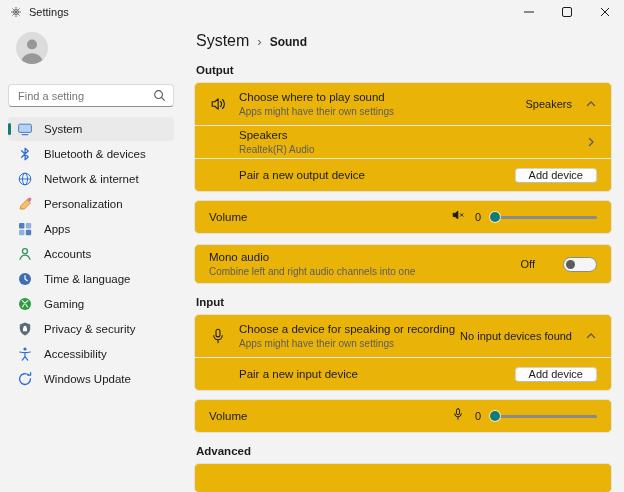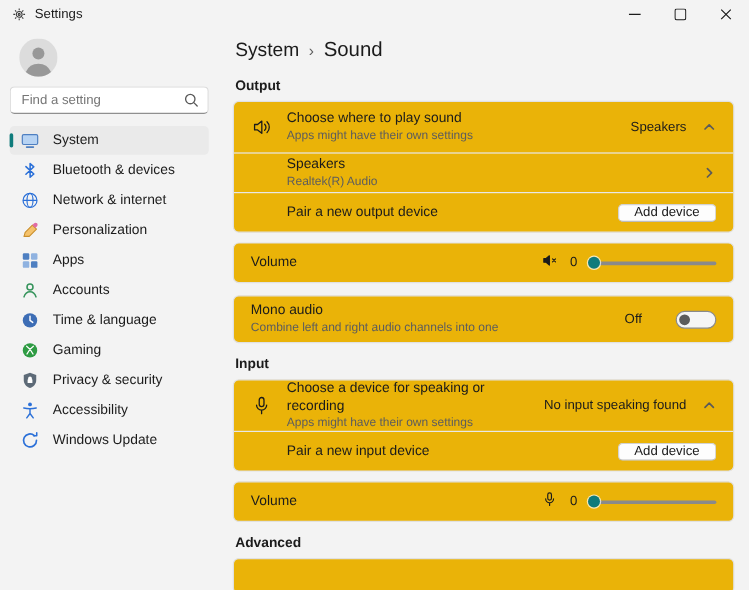--- a/index.html
+++ b/index.html
@@ -13,40 +13,40 @@
   .titlebar { height:24px; display:flex; align-items:center; padding-left:10px; position:relative; }
   .gear-ic { display:flex; }
   .app-title { font-size:11px; margin-left:7px; }
   .win-controls { position:absolute; right:0; top:0; height:24px; display:flex; }
   .win-btn { width:38px; height:24px; display:flex; align-items:center; justify-content:center; background:transparent; border:0; }
   
   .layout { display:flex; height:468px; }
   
   .sidebar { width:182px; flex:none; padding:8px 8px 0; }
   .avatar { width:32px; height:32px; margin:0 0 0 8px; }
-  .searchbox { margin-top:8px; position:relative; }
+  .searchbox { margin-top:20px; position:relative; }
   .searchbox input {
     width:100%; height:23px; border:1px solid #d8d8d8; border-bottom-color:#8f8f8f;
     border-radius:4px; background:#ffffff; font:11px "Liberation Sans",sans-serif;
     padding:0 26px 0 9px; color:#1b1b1b; outline:none;
   }
   .searchbox input::placeholder { color:#767676; }
   .search-ic { position:absolute; right:8px; top:5px; display:flex; }
   .nav { margin-top:10px; }
   .nav-item { display:flex; align-items:center; height:24px; border-radius:4px; padding-left:9px; position:relative; margin-bottom:1px; }
   .nav-item.selected { background:#eaeaea; }
   .nav-item.selected::before { content:""; position:absolute; left:0; top:6px; bottom:6px; width:3px; border-radius:2px; background:var(--accent); }
   .nav-ic { width:16px; height:16px; margin-right:11px; display:flex; flex:none; }
   .nav-label { font-size:11.5px; white-space:nowrap; }
   
   .content { flex:1; padding:0 12px; }
   .breadcrumb { padding:8px 2px 6px; display:flex; align-items:baseline; gap:8px; }
   .bc-parent { font-size:16px; }
   .bc-sep { font-size:13px; color:#5f5f5f; }
-  .bc-current { font-size:17px; font-weight:400; }
+  .bc-current { font-size:12px; font-weight:700; }
   .section-label { font-size:11.5px; font-weight:700; margin:8px 2px 6px; }
   .section-label.spaced { margin-top:12px; }
   .card { background:#eab308; border:1px solid #e1e1e1; border-radius:5px; }
   .card.mt8 { margin-top:8px;gap:24px; }
   .card.mt10 { margin-top:10px; }
   .row { display:flex; align-items:center; padding:0 14px; }
   .row.header { height:42px; }
   .row.sub { height:33px; border-top:1px solid #e8e8e8; padding-left:44px; }
   .row-ic { width:20px; margin-right:10px; display:flex; flex:none; }
   .row-text { flex:1; min-width:0; }
@@ -317,21 +317,21 @@
             <svg viewBox="0 0 20 20" width="18" height="18" fill="none" stroke="#1b1b1b" stroke-width="1.2" stroke-linecap="round">
                 <rect x="7.8" y="2.5" width="4.4" height="8.5" rx="2.2"></rect>
                 <path d="M5.3 9.5a4.7 4.7 0 0 0 9.4 0M10 14.8v2.7"></path>
               </svg>
           </span>
           <div class="row-text">
             <div class="row-title">Choose a device for speaking or recording</div>
             <div class="row-sub">Apps might have their own settings</div>
           </div>
           <div class="row-right">
-            <span class="row-value">No input speaking found</span>
+            <span class="row-value">No input devices found</span>
             <span class="chev">
               <svg viewBox="0 0 12 12" width="12" height="12" fill="none" stroke="#5a5a5a" stroke-width="1.4" stroke-linecap="round" stroke-linejoin="round">
                   <path d="m2.5 7.5 3.5-3.5 3.5 3.5"></path>
                 </svg>
             </span>
           </div>
         </div>
         <div class="row sub">
           <div class="row-text">
             <div class="row-title">Pair a new input device</div>

